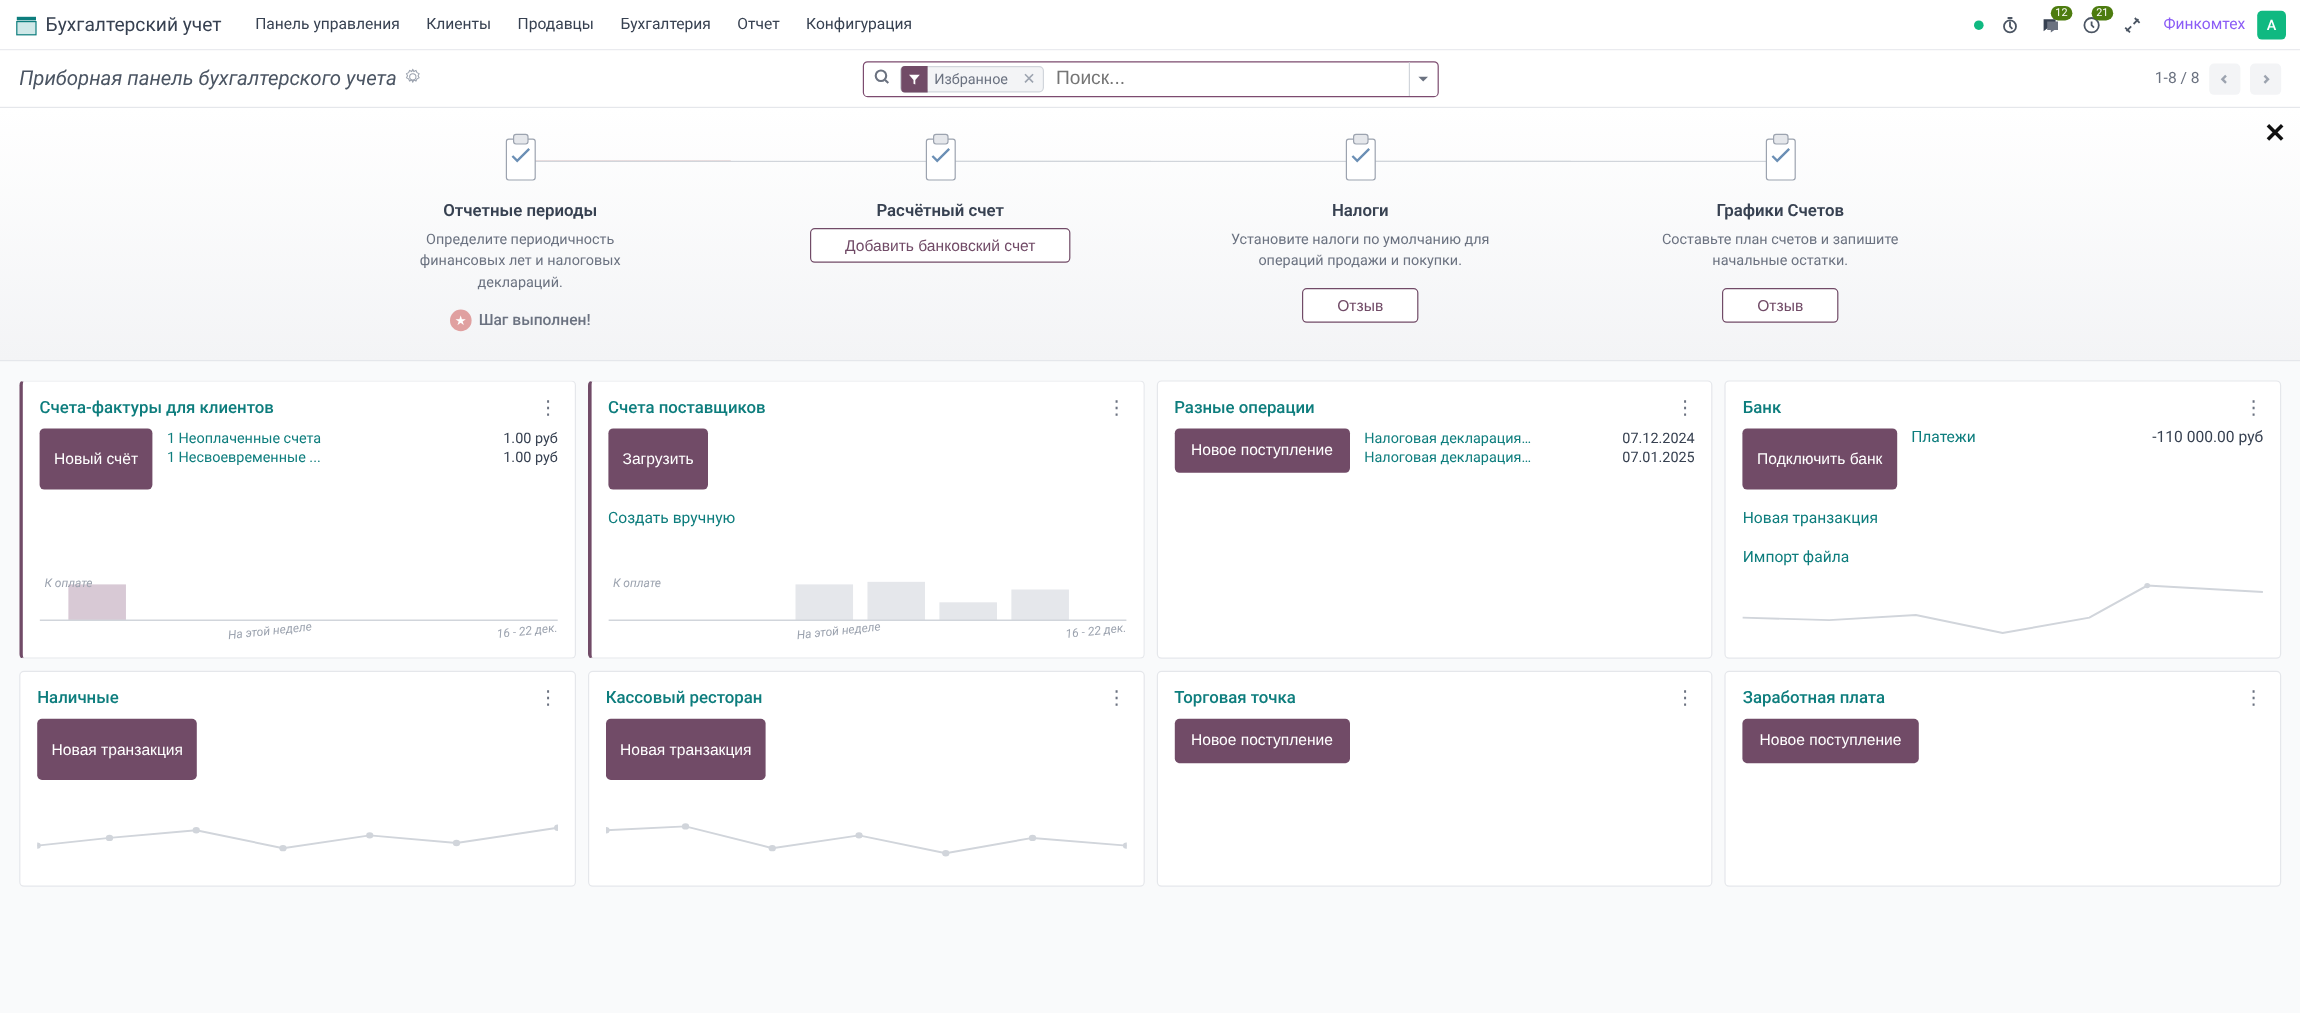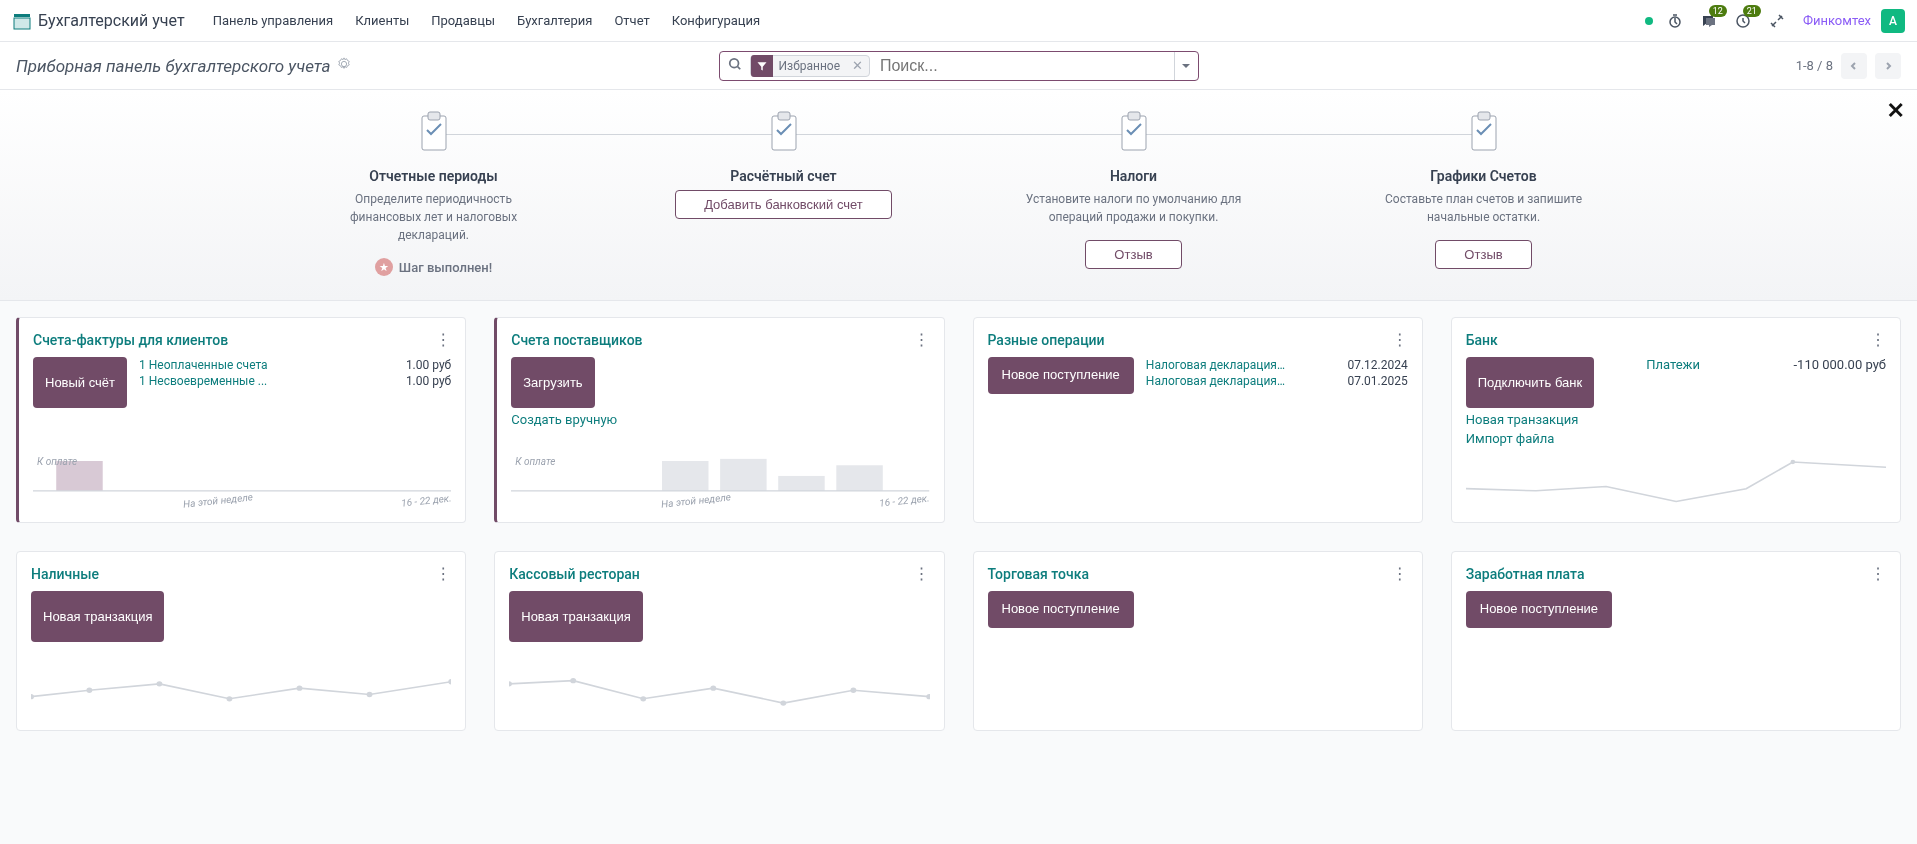--- a/index.html
+++ b/index.html
@@ -34,41 +34,41 @@
 .steps { display: flex; justify-content: space-between; position: relative; max-width: 1400px; margin: 0 auto; }
 .step { flex: 1; text-align: center; position: relative; padding: 0 16px; }
 .step-line { position: absolute; top: 24px; left: 0; right: 0; height: 1px; background: #d1d5db; z-index: 0; }
 .step-line.done { background: #b36b6b; }
 .step-icon { width: 48px; height: 48px; margin: 0 auto 10px; position: relative; z-index: 2; display: flex; align-items: center; justify-content: center; }
 .step-title { font-weight: 600; font-size: 14px; margin-bottom: 6px; color: #374151; }
 .step-desc { font-size: 12px; color: #6b7280; line-height: 1.5; max-width: 220px; margin: 0 auto 14px; }
 .step-done { display: inline-flex; align-items: center; gap: 6px; color: #6b7280; font-weight: 500; }
 .star-icon { width: 18px; height: 18px; border-radius: 50%; background: #e0a0a0; color: #fff; display: flex; align-items: center; justify-content: center; font-size: 11px; }
 .btn-outline { border: 1px solid #714b67; color: #714b67; background: #fff; padding: 6px 28px; border-radius: 4px; font-size: 13px; cursor: pointer; }
-.cards { display: grid; grid-template-columns: repeat(4, 1fr); gap: 28px; padding: 16px; }
+.cards { display: grid; grid-template-columns: repeat(4, 1fr); gap: 10px; padding: 16px; }
 .card { background: #fff; border: 1px solid #e5e7eb; border-radius: 4px; min-height: 180px; display: flex; flex-direction: column; position: relative; }
 .card.accent { border-left: 3px solid #714b67; }
 .card-head { display: flex; align-items: center; justify-content: space-between; padding: 12px 14px 8px; }
 .card-title { color: #0d7d7d; font-size: 14px; font-weight: 500; cursor: pointer; }
 .kebab { color: #6b7280; cursor: pointer; font-size: 16px; }
 .card-body { padding: 0 14px 12px; flex: 1; display: flex; flex-direction: column; }
 .card-row { display: flex; gap: 12px; }
 .btn-primary { background: #714b67; color: #fff; border: none; padding: 18px 12px; border-radius: 4px; font-size: 13px; cursor: pointer; }
 .btn-primary.tall { padding: 10px 14px; text-align: center; line-height: 1.3; }
 .stat-list { flex: 1; font-size: 12px; }
 .stat-row { display: flex; justify-content: space-between; padding: 1px 0; }
 .stat-link { color: #0d7d7d; cursor: pointer; max-width: 140px; overflow: hidden; text-overflow: ellipsis; white-space: nowrap; }
 .stat-val { color: #374151; }
-.link { color: #0d7d7d; font-size: 13px; cursor: pointer; display: block; margin-top: 4px; }
+.link { color: #0d7d7d; font-size: 13px; cursor: pointer; display: block; margin-top: 17px; }
 .mini-chart { height: 64px; position: relative; margin-top: auto; }
 .mini-chart svg { width: 100%; height: 100%; }
 .axis-labels { display: flex; justify-content: space-between; font-size: 10px; color: #9ca3af; padding: 2px 0 4px; font-style: italic; }
 .axis-labels span { transform: rotate(-6deg); }
 .yaxis { position: absolute; left: 4px; top: 50%; transform: translateY(-50%); font-size: 10px; color: #9ca3af; font-style: italic; }
-.bank-stats { display: flex; justify-content: space-between; flex: 1; margin-left: 40px; }
+.bank-stats { display: flex; justify-content: space-between; flex: 1; }
 </style>
 </head>
 <body>
 
 <div class="topbar">
   <div class="topbar-left">
     <span class="app-icon">
       <svg width="20" height="20" viewBox="0 0 20 20">
           <rect x="2" y="3" width="16" height="3" fill="#0d7d7d"></rect>
           <rect x="2" y="7" width="16" height="11" fill="#cfe8e8" stroke="#0d7d7d"></rect>

